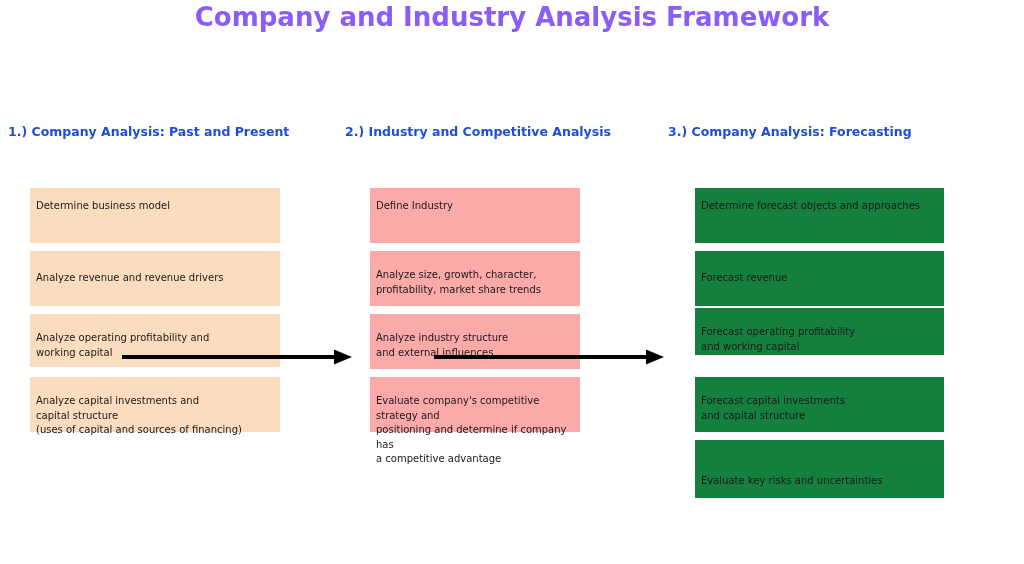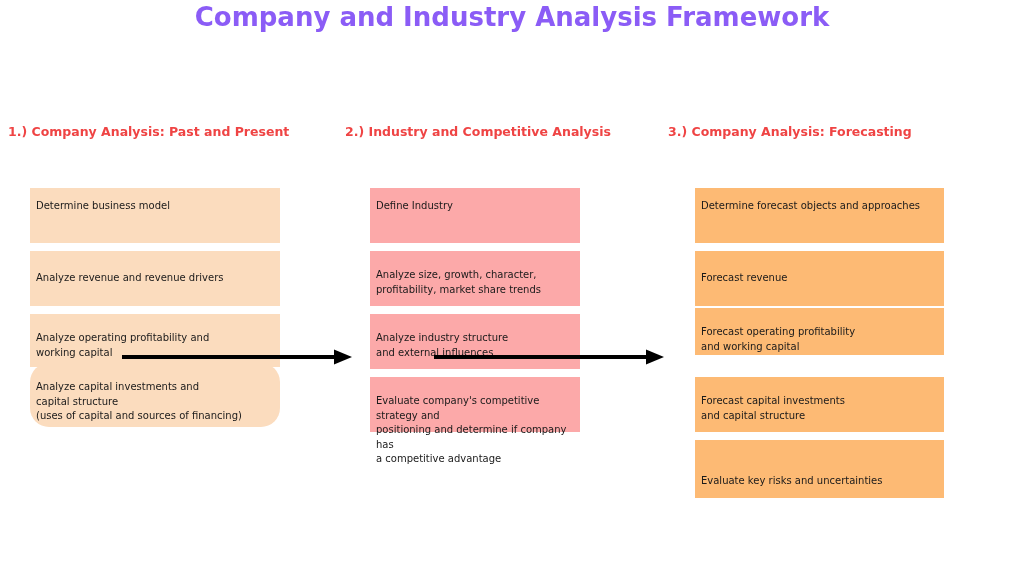--- a/index.html
+++ b/index.html
@@ -34,21 +34,21 @@
     font-size: 26px;
     letter-spacing: 0px;
     color: #8b5cf6;
   }
 
   .col-header {
     position: absolute;
     font-family: "DejaVu Sans", sans-serif;
     font-weight: bold;
     font-size: 12.5px;
-    color: #ef4444;
+    color: #1d4ed8;
     white-space: nowrap;
     top: 124px;
   }
   .col-header.h1 { left: 8px; }
   .col-header.h2 { left: 345px; }
   .col-header.h3 { left: 668px; }
 
   .box {
     position: absolute;
     box-sizing: border-box;
@@ -63,21 +63,21 @@
   }
 
   
   .c1 { left: 30px;  width: 250px; }
   .c2 { left: 370px; width: 210px; }
   .c3 { left: 695px; width: 249px; }
 
   
   .fill-peach  { background: #fbdcbe; }
   .fill-pink   { background: #fca9a9; }
-  .fill-orange { background: #fdba74; }
+  .fill-orange { background: #15803d; }
 
   
   .va-top    { align-items: flex-start; padding-top: 11px; }
   .va-center { align-items: center; }
   .va-upper  { align-items: flex-start; padding-top: 17px; }
   .va-bottom { align-items: flex-end; padding-bottom: 10px; }
 
   .arrow {
     position: absolute;
     height: 20px;
@@ -92,21 +92,21 @@
   <div class="title">Company and Industry Analysis Framework</div>
 
   <div class="col-header h1">1.) Company Analysis: Past and Present</div>
   <div class="col-header h2">2.) Industry and Competitive Analysis</div>
   <div class="col-header h3">3.) Company Analysis: Forecasting</div>
 
   <div class="box c1 fill-peach va-top" style="top:188px; height:55px;">Determine business model</div>
   <div class="box c1 fill-peach va-center" style="top:251px; height:55px;">Analyze revenue and revenue drivers</div>
   <div class="box c1 fill-peach va-upper" style="top:314px; height:53px;">Analyze operating profitability and
  working capital</div>
-  <div class="box c1 fill-peach va-upper" style="top:363px; height:64px;border-radius:19px;">Analyze capital investments and
+  <div class="box c1 fill-peach va-upper" style="top:377px; height:55px;">Analyze capital investments and
 capital structure
 (uses of capital and sources of financing)</div>
 
   <div class="box c2 fill-pink va-top" style="top:188px; height:55px;">Define Industry</div>
   <div class="box c2 fill-pink va-upper" style="top:314px; height:55px;">Analyze industry structure
 and external influences</div>
   <div class="box c2 fill-pink va-upper" style="top:251px; height:55px;">Analyze size, growth, character,
 profitability, market share trends</div>
   <div class="box c2 fill-pink va-upper" style="top:377px; height:55px;">Evaluate company's competitive strategy and
 positioning and determine if company has

